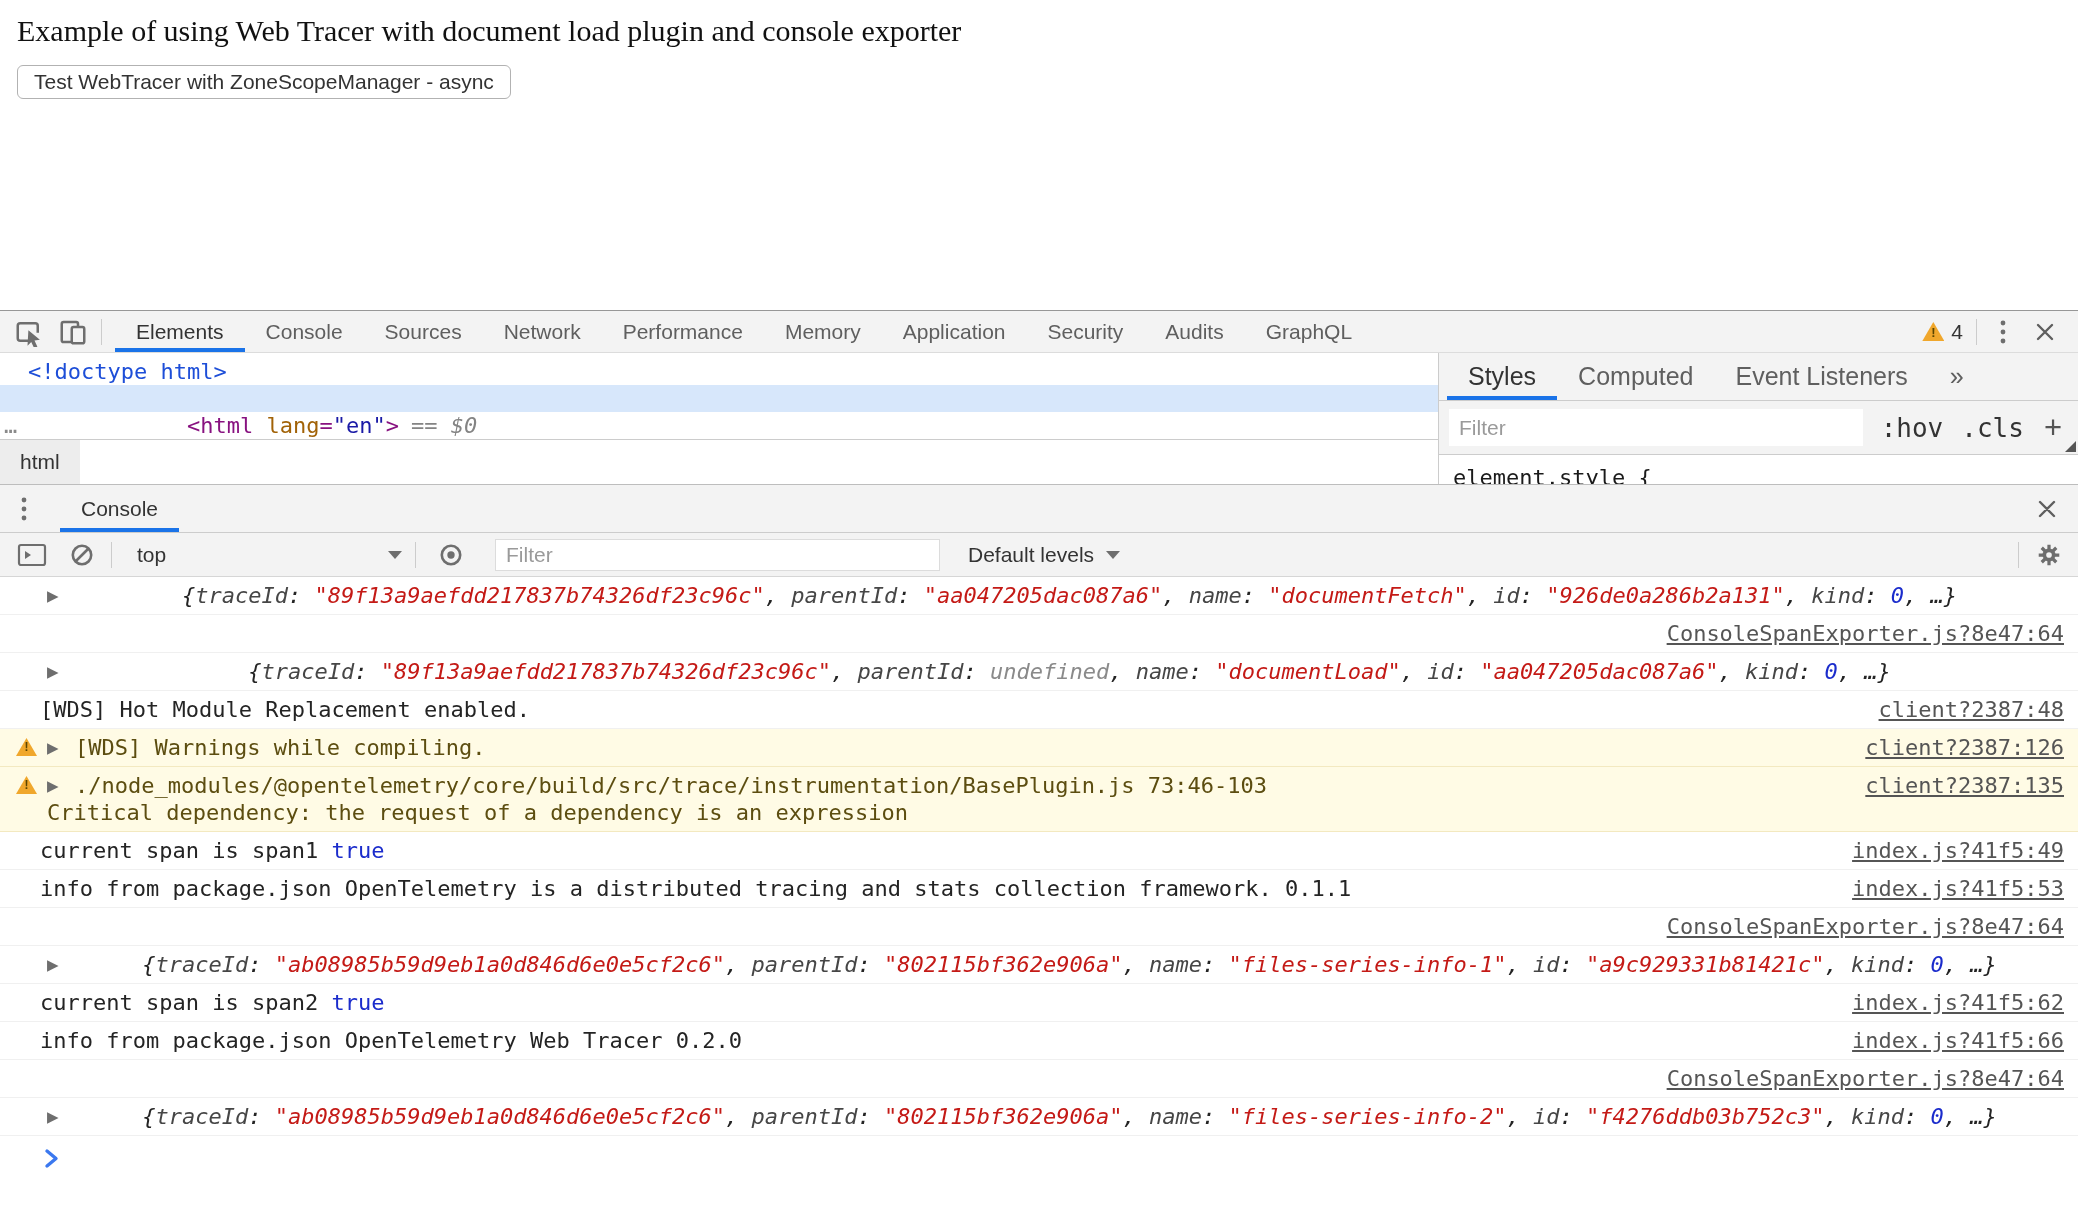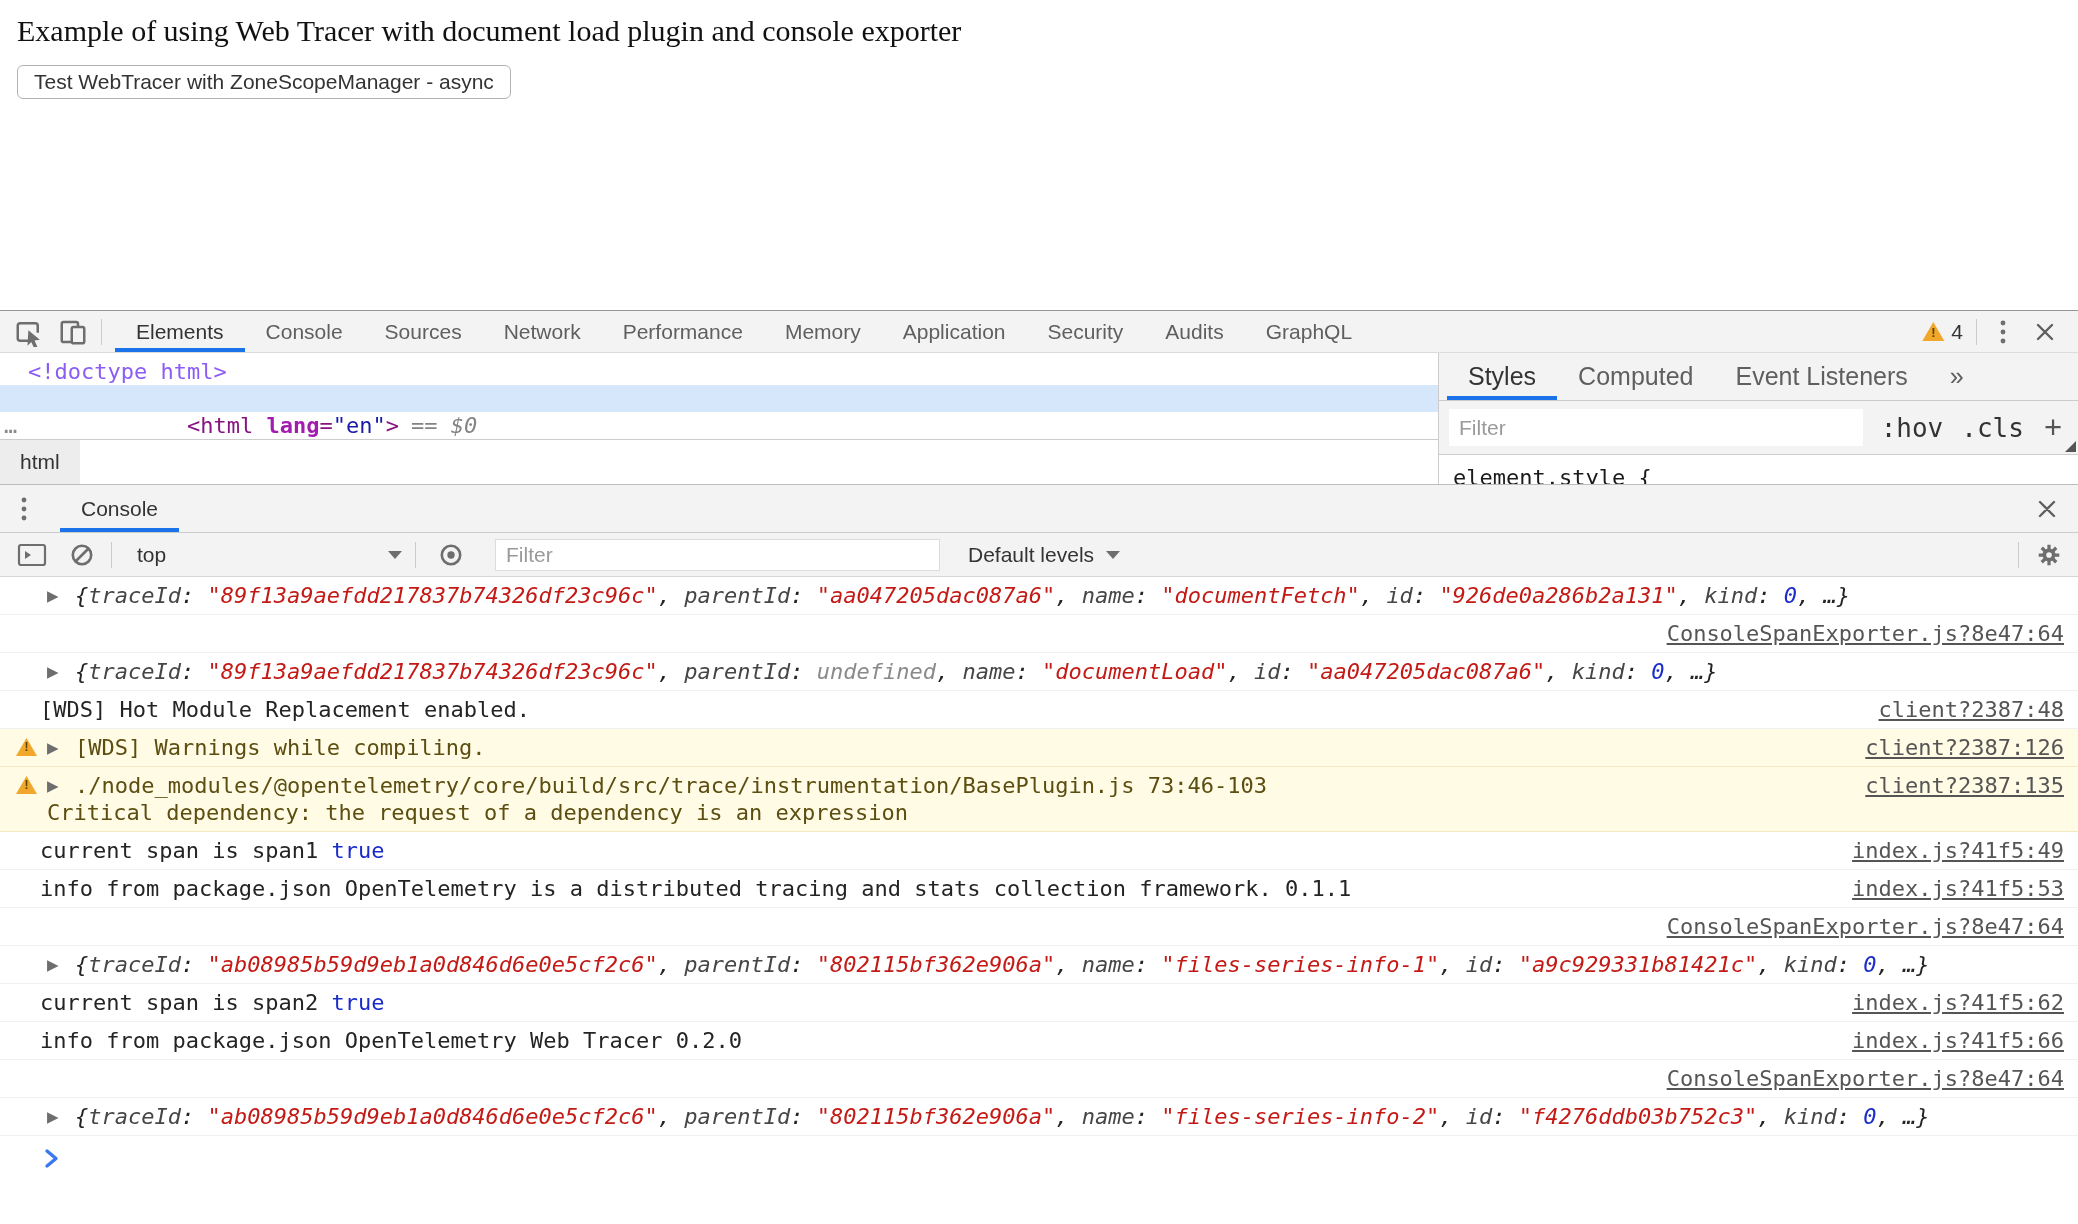--- a/index.html
+++ b/index.html
@@ -34,24 +34,24 @@
     background:#f0a72c; -webkit-clip-path:polygon(50% 0,100% 100%,0 100%); clip-path:polygon(50% 0,100% 100%,0 100%); }
   .warn-tri::after { content:"!"; position:absolute; left:0; right:0; top:3px; text-align:center;
     font:bold 13px "Liberation Sans",sans-serif; color:#5b4500; }
 
   
   .split { height:131px; flex:none; display:flex; background:#fff; }
   .dom-pane { flex:1; position:relative; font-family:"DejaVu Sans Mono",monospace; font-size:22px; }
   .dom-tree { padding-top:5px; }
   .dom-line { height:27px; line-height:27px; padding-left:28px; white-space:pre; position:relative; }
   .dom-line.selected { background:#d7e7fb; }
-  .gray { color:#8b5cf6; }
+  .gray { color:#1d4ed8; }
   .ellipsis { position:absolute; left:4px; color:#8a8a8a; }
   .tag { color:#881280; }
-  .attr-name { color:#a21caf;font-weight:bold; }
+  .attr-name { color:#a16207; }
   .attr-value { color:#1a1aa6; }
   .sel-hint { color:#848484; font-style:italic; margin-left:12px; }
   .crumbbar { position:absolute; left:0; right:0; bottom:0; height:45px; border-top:1px solid #ccc; background:#fff; display:flex; }
   .crumb { display:flex; align-items:center; padding:0 20px; background:#ededed; font-size:21px; color:#333; font-family:"Liberation Sans",sans-serif; }
 
   .styles-pane { width:640px; flex:none; border-left:1px solid #ccc; background:#f3f3f3; display:flex; flex-direction:column; }
   .styles-tabbar { height:48px; flex:none; border-bottom:1px solid #ccc; display:flex; align-items:stretch; padding-left:8px; }
   .stab { padding:0 21px; display:flex; align-items:center; font-size:25px; color:#5f5f5f; position:relative; white-space:nowrap; }
   .stab.selected { color:#333; }
   .stab.selected::after { content:""; position:absolute; left:0; right:0; bottom:0; height:4px; background:#1a73e8; }
@@ -88,21 +88,21 @@
   .console-row { display:flex; align-items:flex-start; min-height:38px; line-height:27px;
     padding:5px 14px 5px 16px; border-bottom:1px solid #f0f0f0; }
   .console-row.warning { background:#fffbe5; border-bottom-color:#f3e9c0; }
   .console-row.prompt { border-bottom:none; padding-left:44px; padding-top:9px; }
   .gutter { width:31px; flex:none; }
   .gutter-sm { width:24px; flex:none; }
   .warn-tri-sm { width:21px; height:18px; margin:4px 10px 0 0; }
   .warn-tri-sm::after { top:2px; font-size:12px; }
   .disclosure { width:28px; flex:none; color:#6e6e6e; font-size:15px; line-height:27px; font-family:"Liberation Sans",sans-serif; }
   .content { flex:1; min-width:0; white-space:pre-wrap; word-break:break-all; }
-  .preview { font-style:italic; }
+  .preview { font-style:italic;text-align:center; }
   .wline2 { margin-left:-28px; }
   .src-link { margin-left:auto; padding-left:24px; color:#555; text-decoration:underline; white-space:nowrap; flex:none; }
   .cp { color:#242424; }
   .ck { color:#464646; }
   .cs { color:#c41a16; }
   .cn { color:#1b2ccc; }
   .cu { color:#8a8a8a; }
   .cb { color:#1b2ccc; }
   .ct { color:#242424; }
   .warning .ct { color:#5c4d10; }

